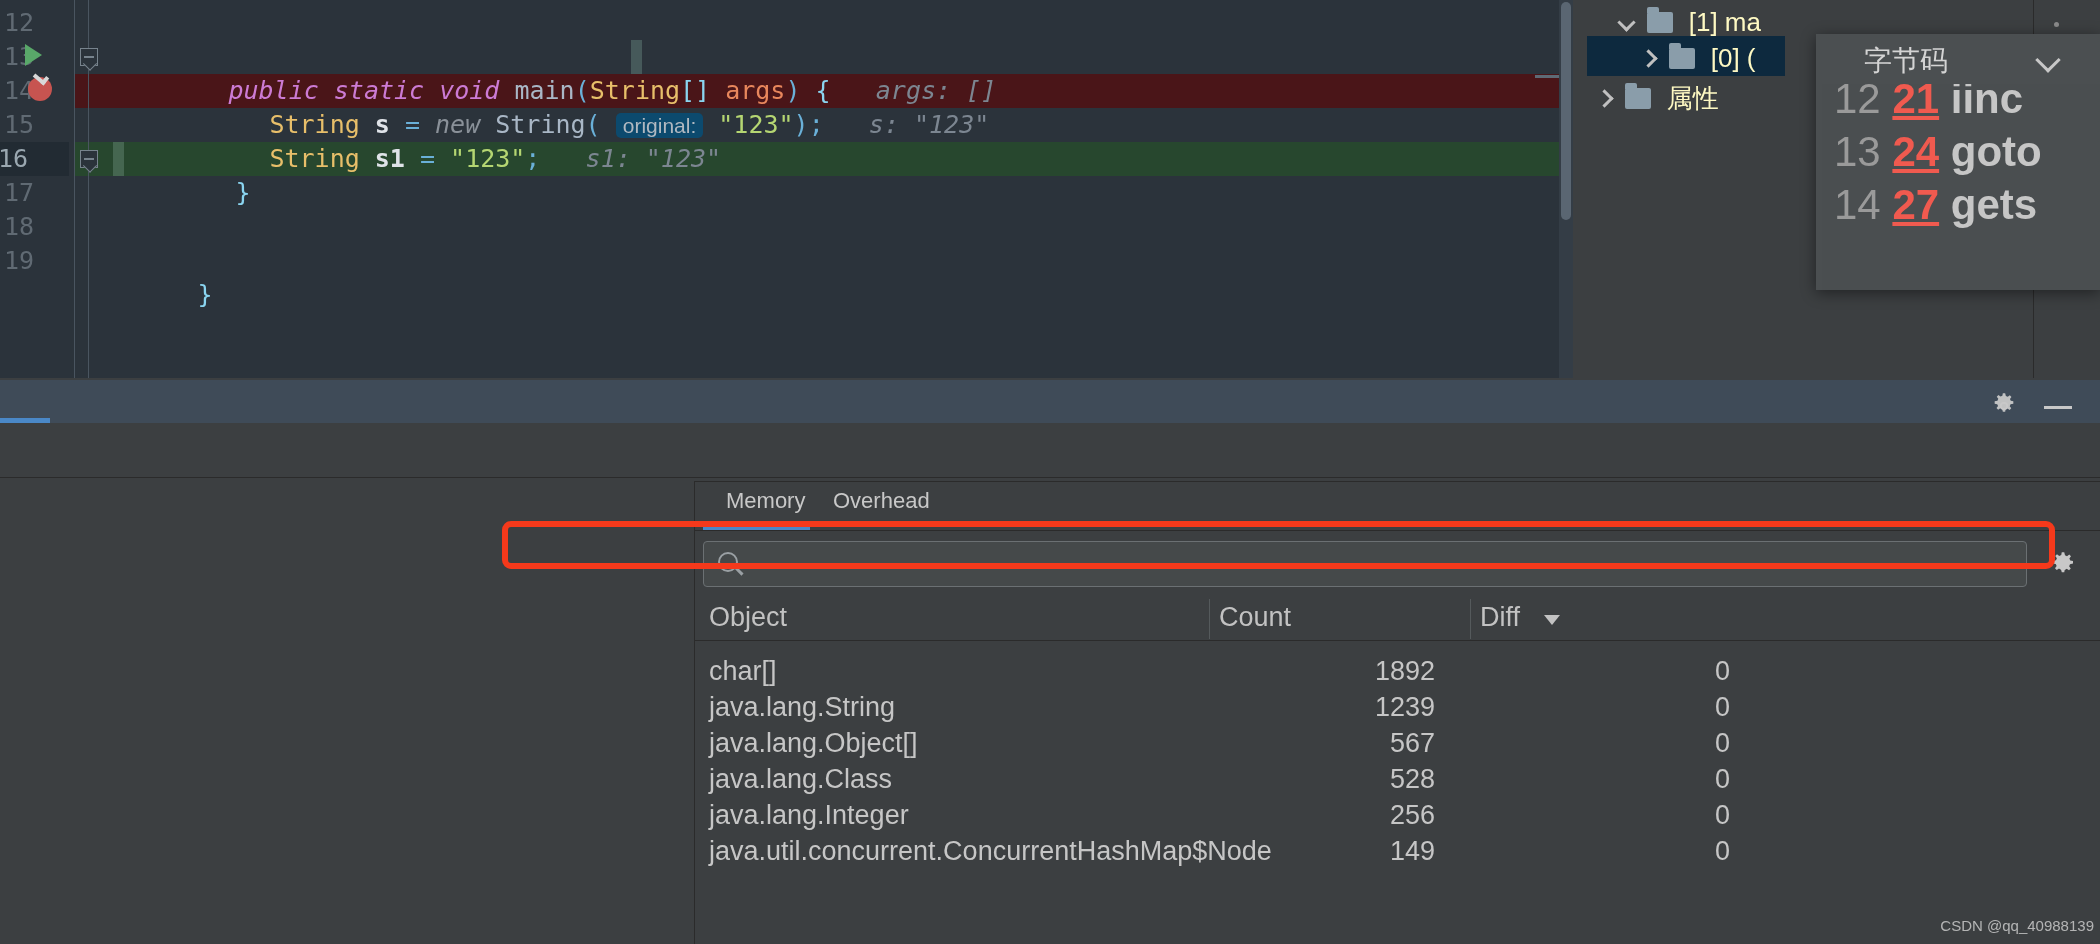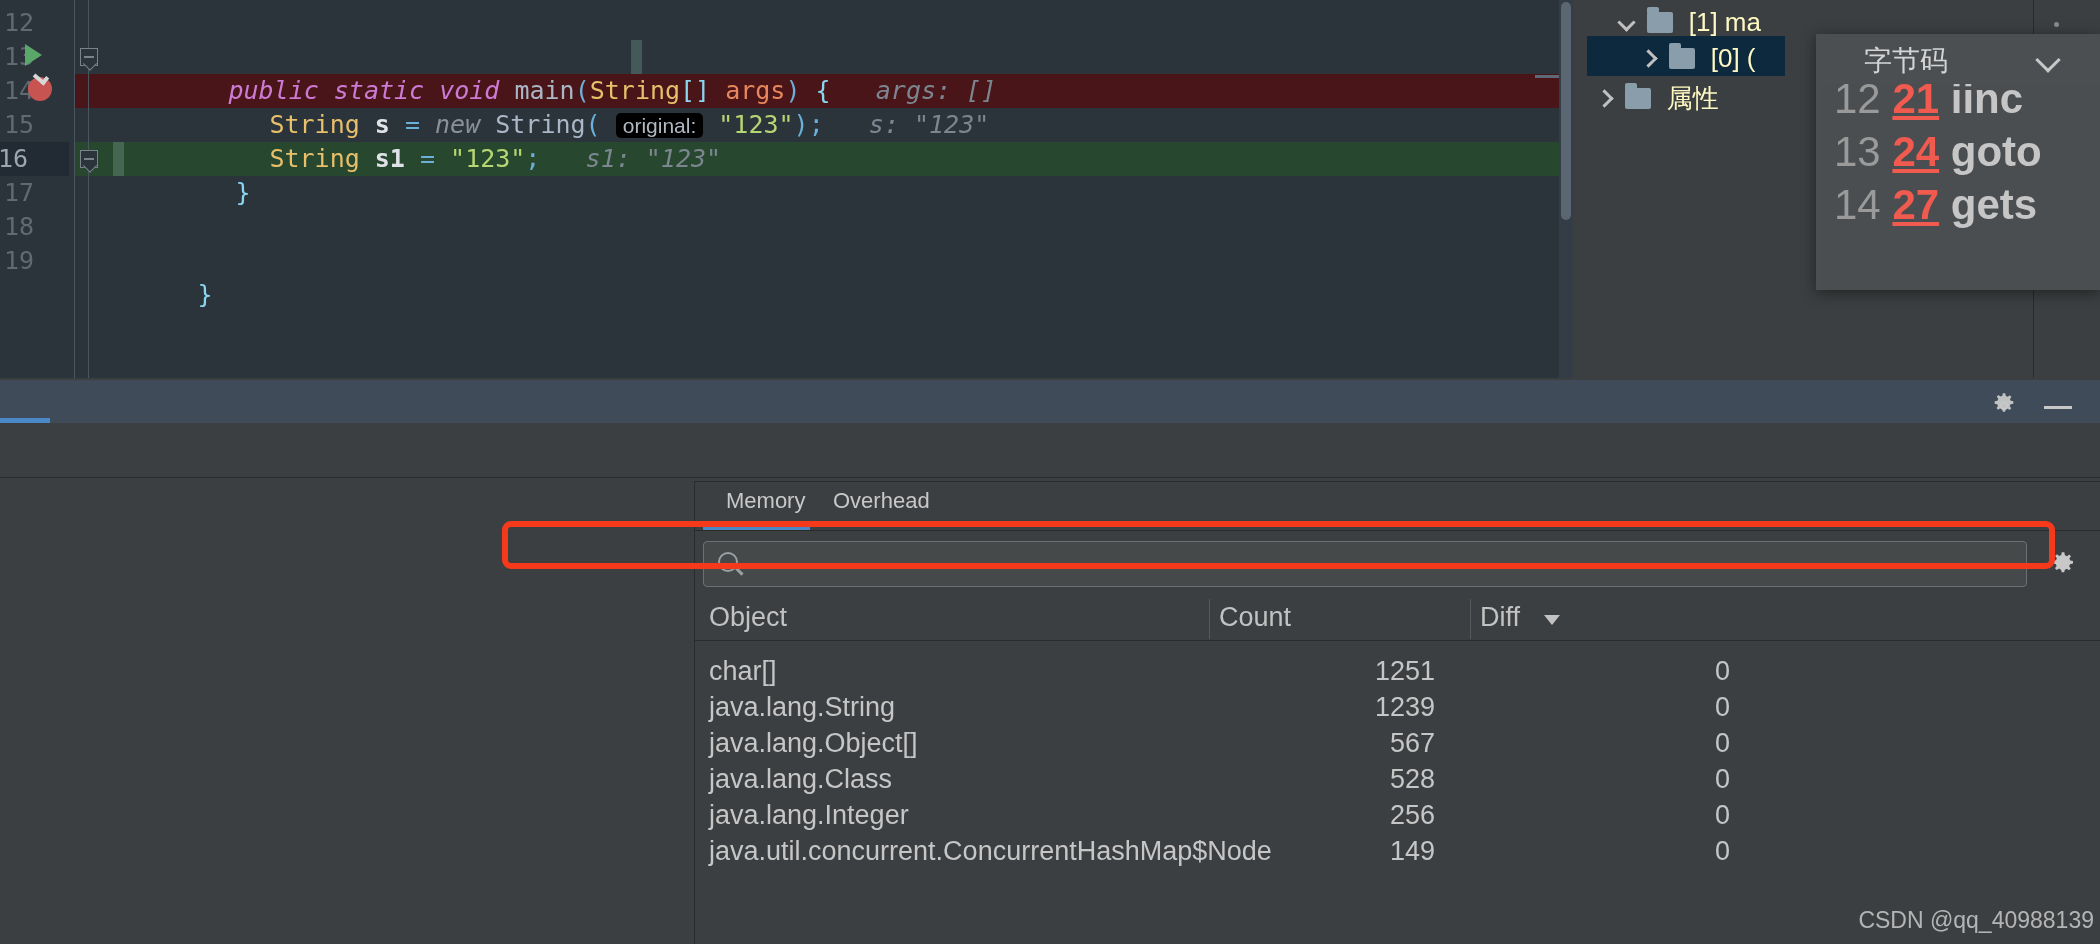--- a/index.html
+++ b/index.html
@@ -52,21 +52,21 @@
   .typ  { color: #e8bf6a; }
   .cls  { color: #a9b7c6; }
   .var  { color: #dfe3e8; font-weight: bold; }
   .op   { color: #6ab0d8; }
   .brk  { color: #8ad5f0; }
   .par  { color: #6ab0d8; }
   .str  { color: #b5d672; }
   .hint { color: #7c8691; font-style: italic; }
   .arg  { color: #e8875c; }
   .pbadge {
-    background: #000000; color: #b0b8c0; border-radius: 5px;
+    background: #0c4a6e; color: #b0b8c0; border-radius: 5px;
     padding: 1px 7px; font-size: 21px; font-style: normal;
     font-family: "Liberation Sans", sans-serif;
   }
 
   
   .run-tri {
     position: absolute; left: 25px; top: 44px;
     width: 0; height: 0; border-left: 17px solid #59a869;
     border-top: 11px solid transparent; border-bottom: 11px solid transparent;
   }
@@ -303,21 +303,21 @@
   .td-count { left: 450px; width: 290px; text-align: right; }
   .td-diff  { left: 760px; width: 275px; text-align: right; }
 
   .highlight-box {
     position: absolute; left: 502px; top: 521px; width: 1553px; height: 48px;
     border: 6px solid #f5391b; border-radius: 9px; pointer-events: none;
   }
 
   .watermark {
     position: absolute; right: 6px; bottom: 10px;
-    font-size: 23px; color: #c9c9c9; opacity: 0.85;
+    font-size: 15px; color: #c9c9c9; opacity: 0.85;
     font-family: "Liberation Sans", sans-serif;
   }
 
   
   .left-filler {
     position: absolute; left: 0; top: 481px; width: 694px; height: 463px;
     background: #3c3f41;
   }
 
   
@@ -511,21 +511,21 @@
         <div class="th th-class">Object</div>
         <div class="th th-count">Count</div>
         <div class="th th-diff">Diff</div>
         <div class="sort-caret"></div>
         <div class="th-div th-div-1"></div>
         <div class="th-div th-div-2"></div>
       </div>
 
       <div class="tr" style="top:60px;">
         <span class="td td-class">char[]</span>
-        <span class="td td-count">1251</span>
+        <span class="td td-count">1892</span>
         <span class="td td-diff">0</span>
       </div>
       <div class="tr" style="top:96px;">
         <span class="td td-class">java.lang.String</span>
         <span class="td td-count">1239</span>
         <span class="td td-diff">0</span>
       </div>
       <div class="tr" style="top:132px;">
         <span class="td td-class">java.lang.Object[]</span>
         <span class="td td-count">567</span>

